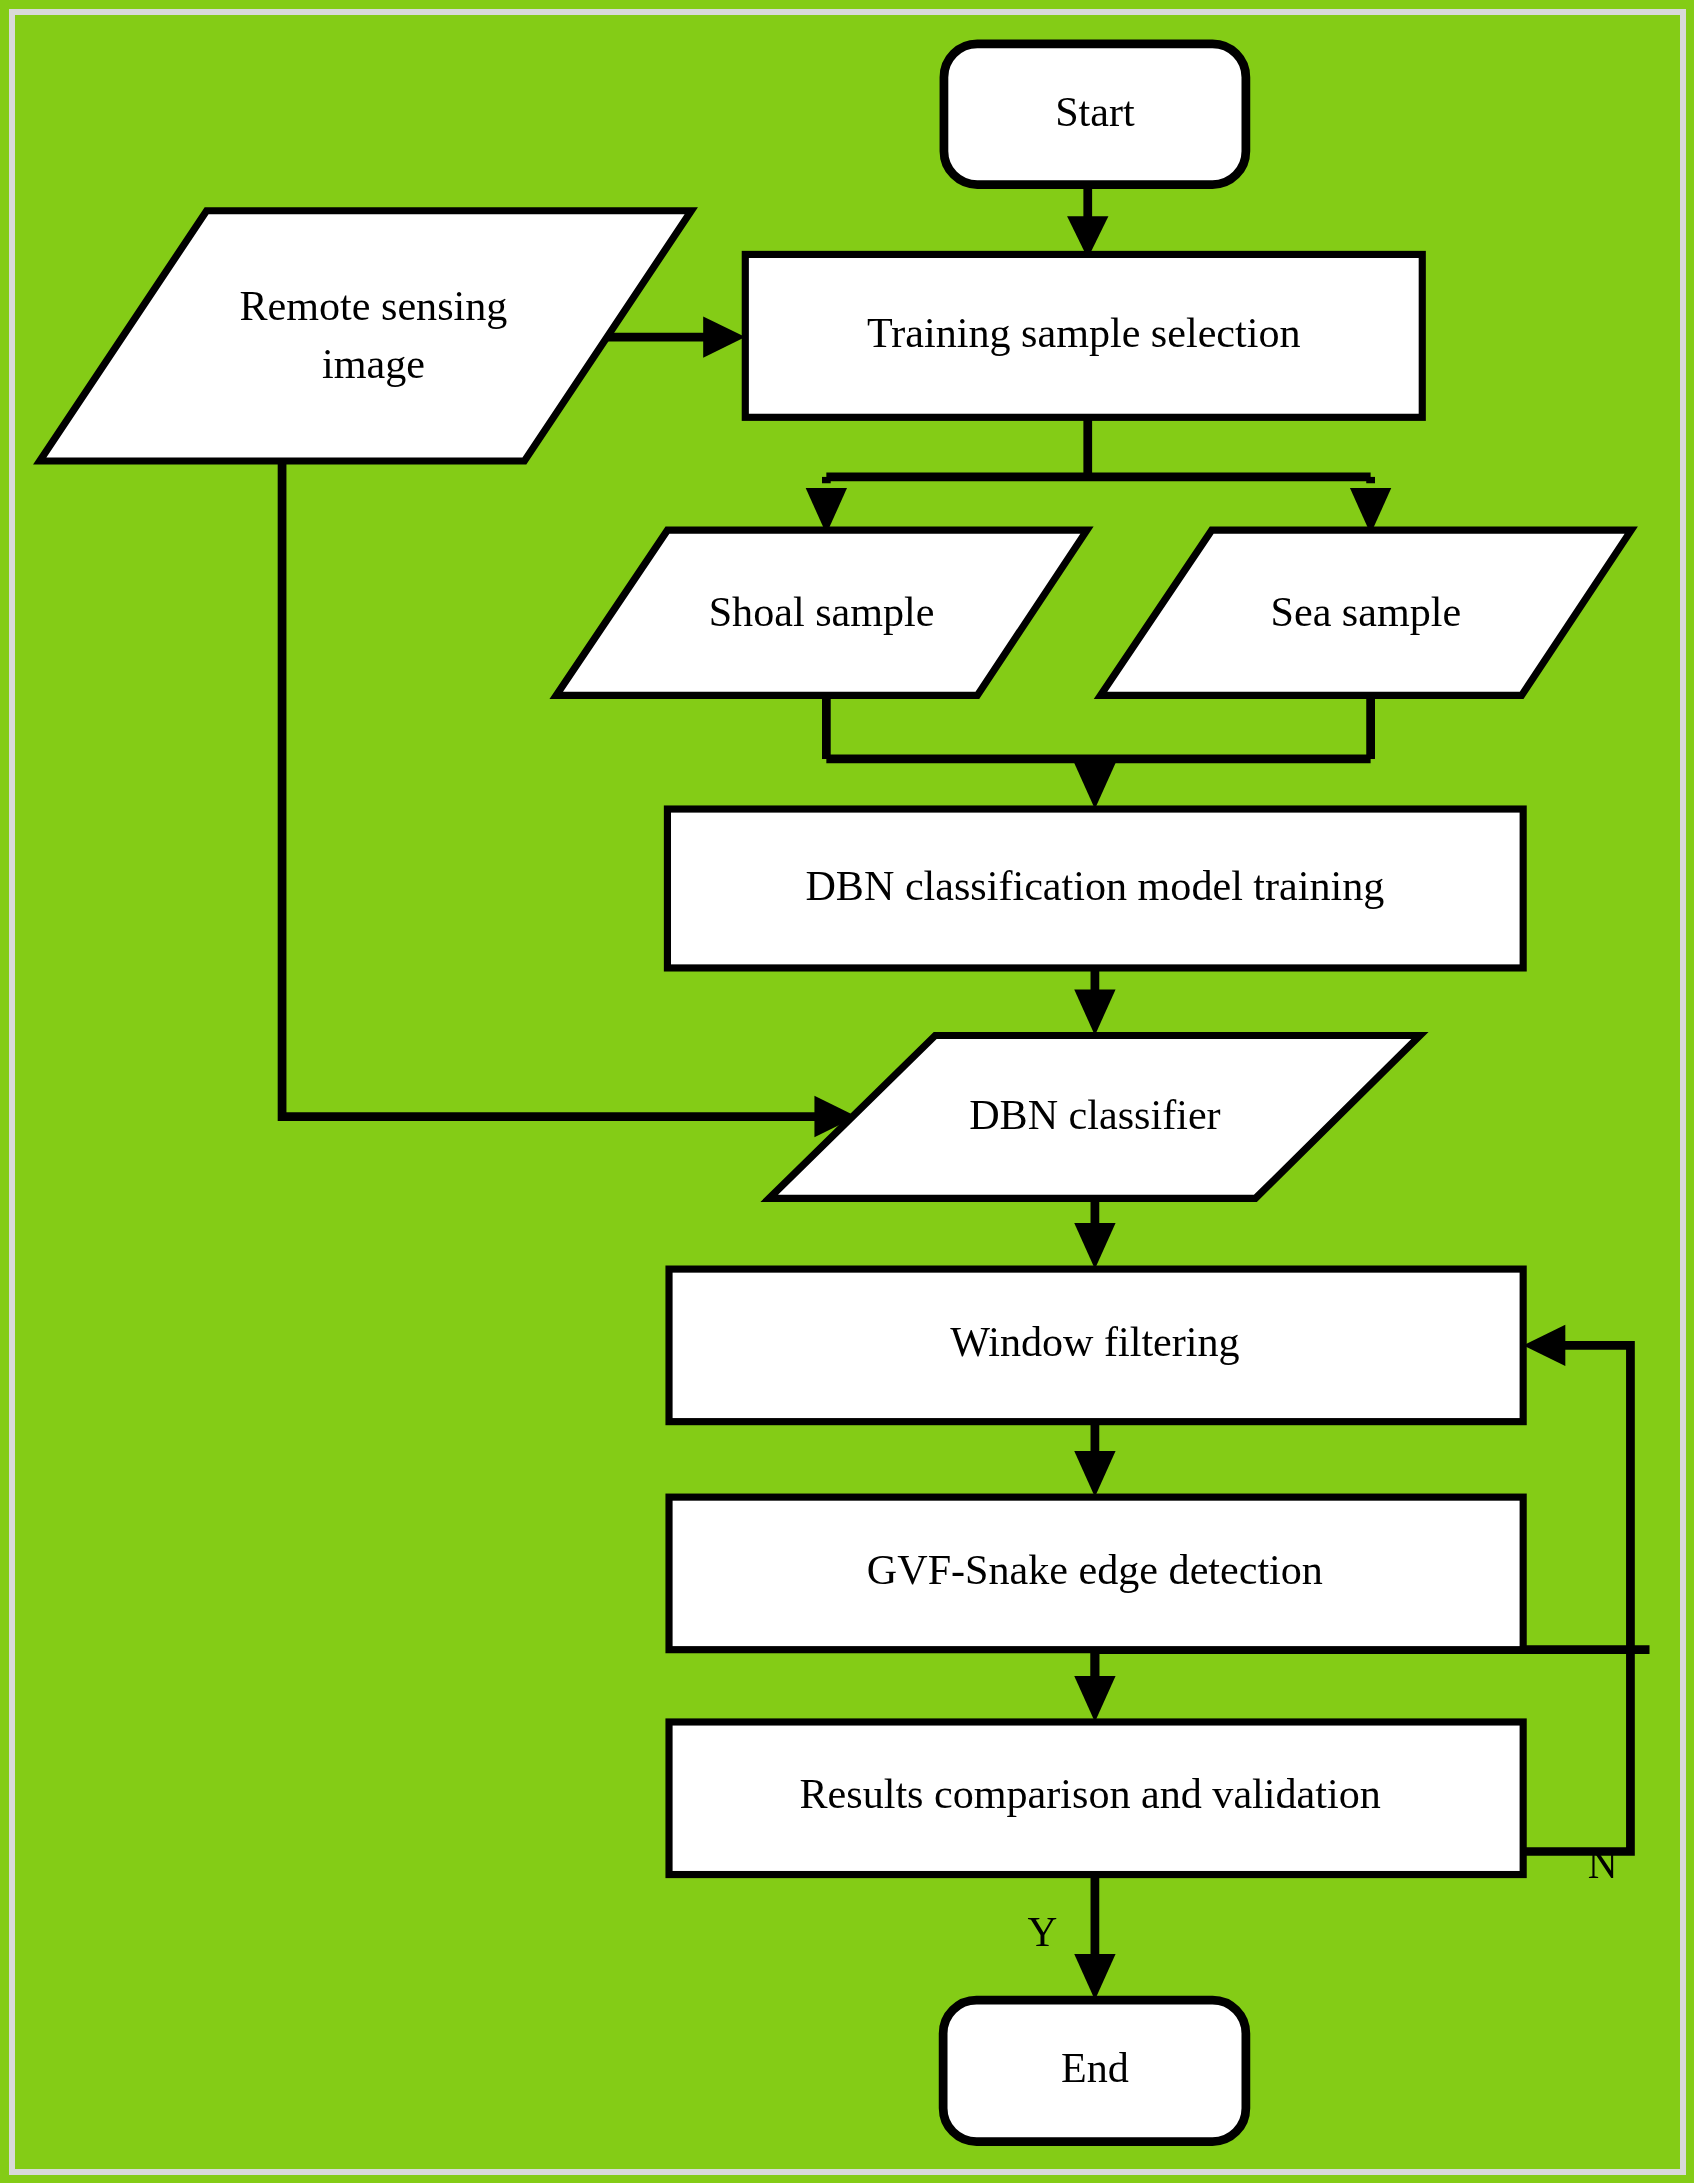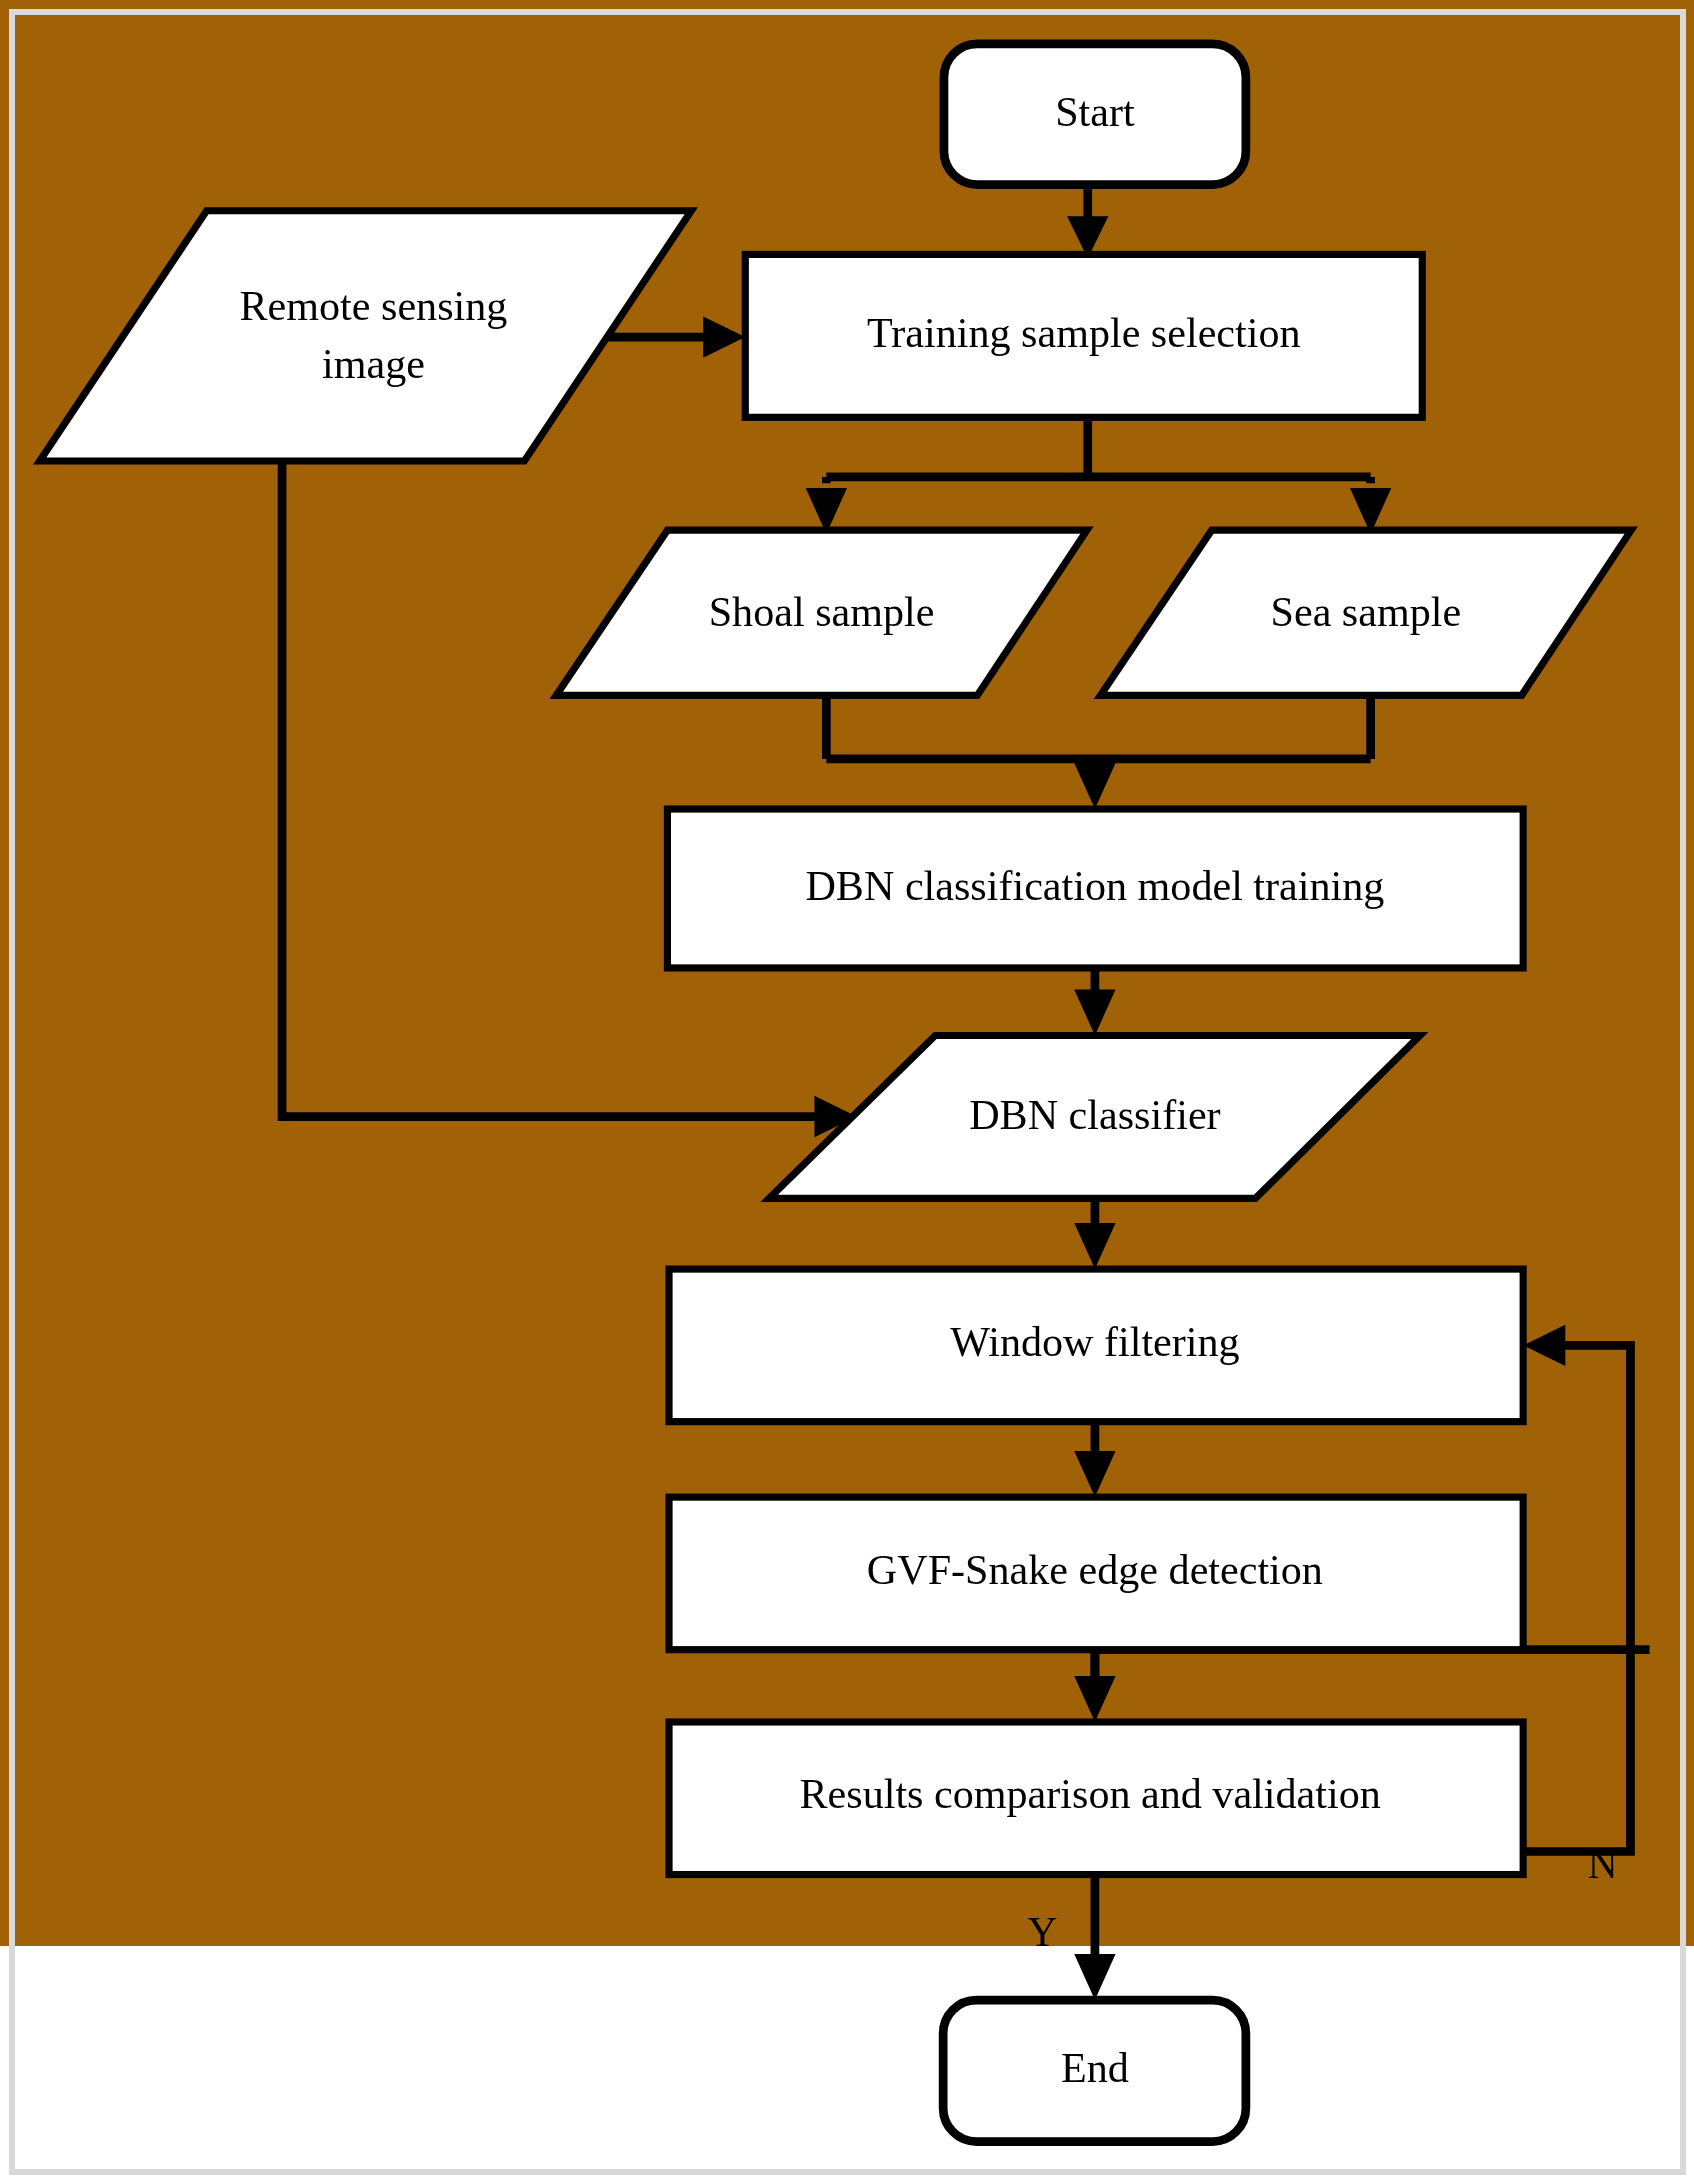--- a/index.html
+++ b/index.html
@@ -10,22 +10,22 @@
   }
   body {
     width: 1694px;
     height: 2183px;
     font-family: "Liberation Serif", "DejaVu Serif", serif;
     overflow: hidden;
   }
   #page {
     position: relative;
     width: 1694px;
-    height: 1946px;
-    background: #a16207;
+    height: 2183px;
+    background: #84cc16;
     box-sizing: border-box;
   }
   
   #page-frame {
     position: absolute;
     left: 8.7px;
     top: 8.7px;
     width: 1677px;
     height: 2166px;
     box-sizing: border-box;

